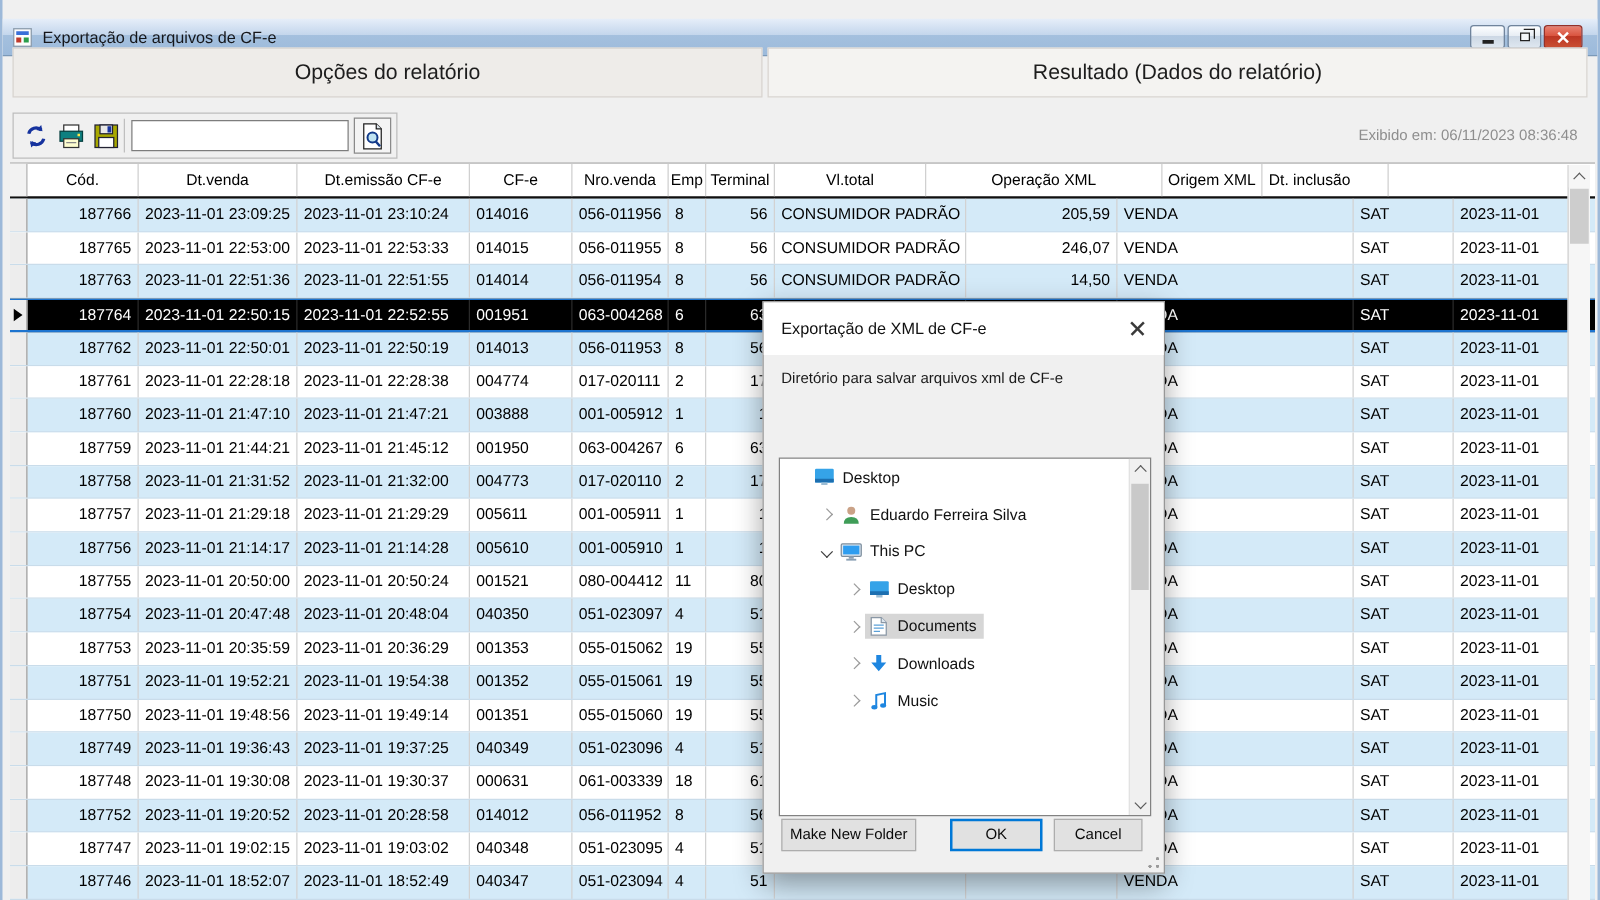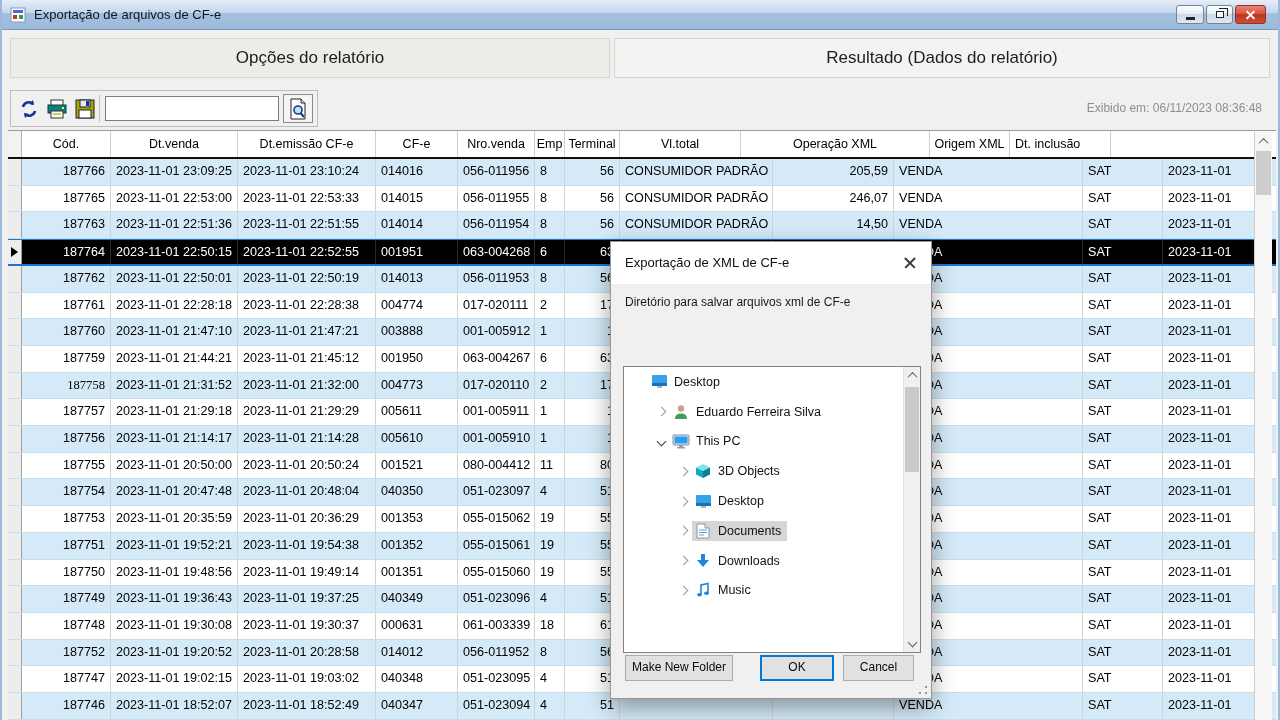--- a/index.html
+++ b/index.html
@@ -2,21 +2,21 @@
 <html><head>
 <meta charset="utf-8">
 <style>
   * { margin:0; padding:0; box-sizing:border-box; }
   html,body { width:1280px; height:720px; overflow:hidden; background:#fff;
               font-family:"Liberation Sans", sans-serif; }
   #window { position:absolute; inset:0; width:1280px; height:720px; background:#f0f0f0;
             border-left:2px solid #9db9d9; border-right:2px solid #9db9d9; overflow:hidden; }
 
   
-  #titlebar { position:absolute; left:0; top:0; width:100%; height:30px;
+  #titlebar { position:absolute; left:0; top:15px; width:100%; height:30px;
               background:linear-gradient(#e6eef9, #c3d6ec 45%, #a4c0de 46%, #9cbadb);
               border-bottom:1px solid #7b99b8; }
   #app-icon { position:absolute; left:8px; top:7px; width:16px; height:16px; }
   #win-title { position:absolute; left:32px; top:7px; font-size:13px; color:#15161a; }
   .winbtns { position:absolute; right:12px; top:5px; display:flex; gap:2px; }
   .wbtn { height:19px; border:1px solid #70849c; border-radius:3px;
           background:linear-gradient(#fdfeff,#e7edf4 45%,#ccd7e4 46%,#dee7f0);
           display:flex; align-items:center; justify-content:center; position:relative; }
   .wbtn.min { width:28px; } .wbtn.rst { width:27px; }
   .wbtn.cls { width:31px; border-color:#93312a;
@@ -318,21 +318,21 @@
           <div class="cell" style="width: 30px; text-align: left;">6</div>
           <div class="cell" style="width: 55px; text-align: right;">63</div>
           <div class="cell" style="width: 153px; text-align: left;"></div>
           <div class="cell" style="width: 121px; text-align: right;"></div>
           <div class="cell" style="width: 189px; text-align: left;">VENDA</div>
           <div class="cell" style="width: 80px; text-align: left;">SAT</div>
           <div class="cell" style="width: 101px; text-align: left;">2023-11-01</div>
         </div>
         <div class="grow blue">
           <div class="selcell"></div>
-          <div class="cell" style="width: 89px; text-align: right; font-family: Liberation Serif, serif;">187758</div>
+          <div class="cell" style="width: 89px; text-align: right;">187758</div>
           <div class="cell" style="width: 127px; text-align: left;">2023-11-01 21:31:52</div>
           <div class="cell" style="width: 138px; text-align: left;">2023-11-01 21:32:00</div>
           <div class="cell" style="width: 82px; text-align: left;">004773</div>
           <div class="cell" style="width: 77px; text-align: left;">017-020110</div>
           <div class="cell" style="width: 30px; text-align: left;">2</div>
           <div class="cell" style="width: 55px; text-align: right;">17</div>
           <div class="cell" style="width: 153px; text-align: left;"></div>
           <div class="cell" style="width: 121px; text-align: right;"></div>
           <div class="cell" style="width: 189px; text-align: left;">VENDA</div>
           <div class="cell" style="width: 80px; text-align: left;">SAT</div>
@@ -582,35 +582,20 @@
               </span>
               <span>This PC</span>
             </span>
           </div>
           <div class="titem" style="padding-left: 50px;">
             <span class="chslot">
               <span class="chv right"></span>
             </span>
             <span class="hl">
               <span class="ticon">
-                <svg width="16" height="16" viewBox="0 0 16 16">
-                  <path d="M8 1 L15 4.5 L8 8 L1 4.5 Z" fill="#7fe3ef"></path>
-                  <path d="M1 4.5 L8 8 L8 15 L1 11.5 Z" fill="#17a8c4"></path>
-                  <path d="M15 4.5 L8 8 L8 15 L15 11.5 Z" fill="#0d7e99"></path>
-                </svg>
-              </span>
-              <span>3D Objects</span>
-            </span>
-          </div>
-          <div class="titem" style="padding-left: 50px;">
-            <span class="chslot">
-              <span class="chv right"></span>
-            </span>
-            <span class="hl">
-              <span class="ticon">
                 <svg width="17" height="15" viewBox="0 0 17 15">
                   <rect x="1" y="1" width="15" height="11" rx="1" fill="#35a3e8"></rect>
                   <rect x="1" y="9" width="15" height="3" fill="#1d6fb0"></rect>
                   <rect x="6" y="12" width="5" height="2" fill="#9dbdd4"></rect>
                 </svg>
               </span>
               <span>Desktop</span>
             </span>
           </div>
           <div class="titem" style="padding-left: 50px;">

